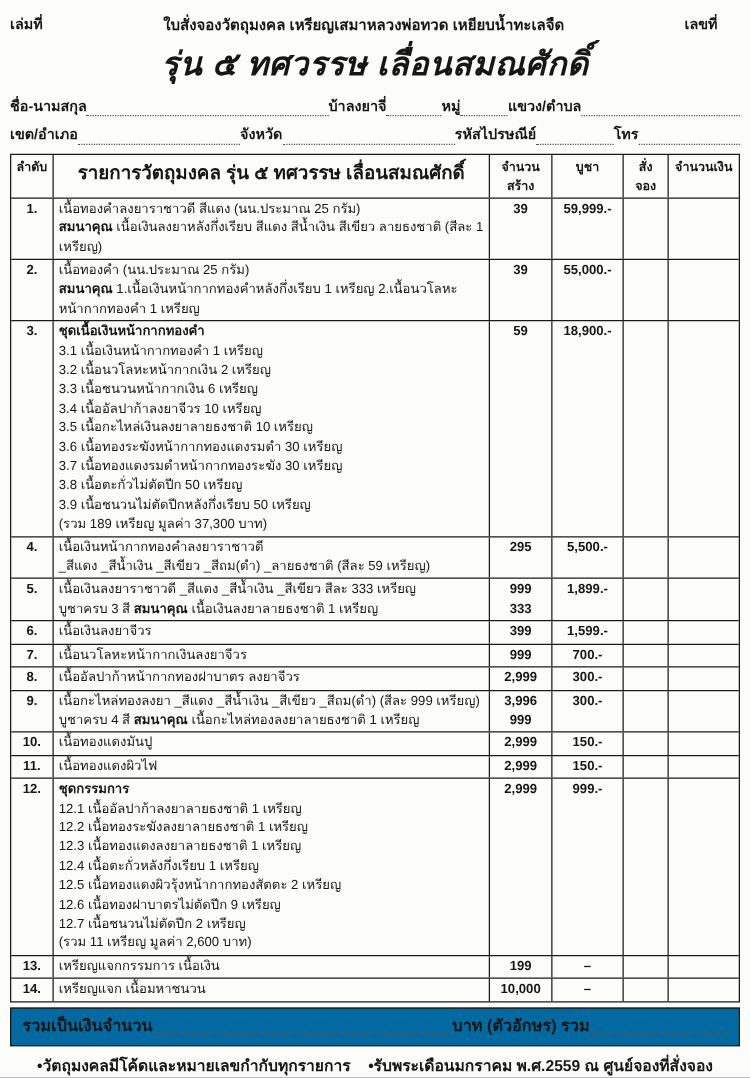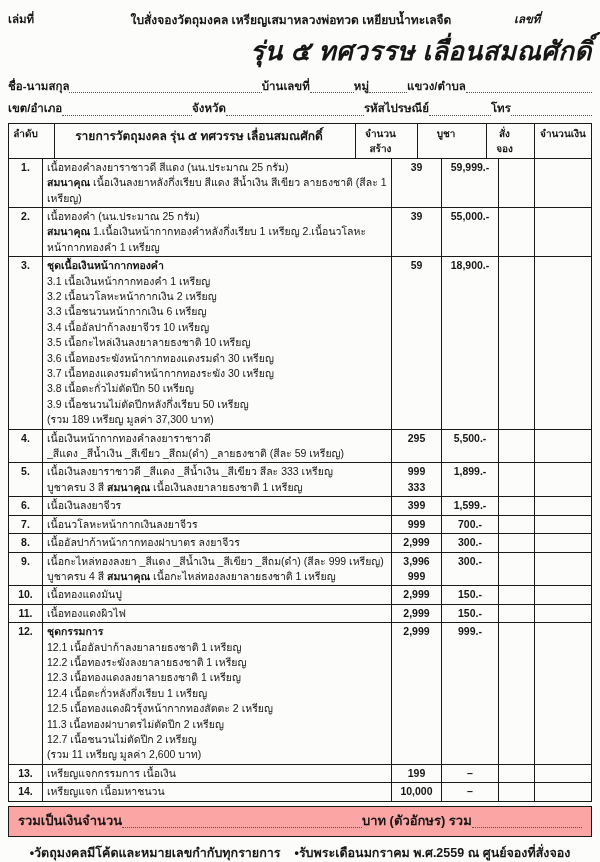--- a/index.html
+++ b/index.html
@@ -3,66 +3,66 @@
 <meta charset="utf-8">
 <style>
   html,body{margin:0;padding:0;background:#888;}
   .page{
     width:600px;height:862px;box-sizing:border-box;background:#fcfcfa;
     margin:0 auto;padding:8px 8px 6px;color:#161616;
     font-family:"Liberation Sans","DejaVu Sans",sans-serif;position:relative;overflow:hidden;
   }
   .header-row{display:flex;align-items:flex-start;font-weight:bold;font-size:11.5px;margin-top:2px;}
   .header-row .side{width:60px;}
-  .header-row .side.right{padding-right:18px;font-style:italic;}
+  .header-row .side.right{text-align:right;padding-right:18px;}
   .form-title{flex:1;text-align:center;font-size:12px;}
-  .series-title{text-align:right;font-size:26px;font-weight:bold;font-style:italic;margin-top:1px;letter-spacing:.5px;}
+  .series-title{text-align:center;font-size:26px;font-weight:bold;font-style:italic;margin-top:1px;letter-spacing:.5px;}
   .cust{font-size:11.5px;font-weight:bold;display:flex;align-items:flex-end;margin-top:8px;line-height:1.25;text-align:right;}
   .lbl{white-space:nowrap;}
   .dots{border-bottom:1.4px dotted #555;height:.95em;display:block;}
   
   .tbl{border:1.6px solid #1a1a1a;margin-top:7px;font-size:10.5px;}
   .trow{display:flex;border-top:1px solid #1a1a1a;align-items:stretch;}
   .trow:first-child{border-top:none;}
   .c{border-left:1px solid #1a1a1a;padding:1px 4px;box-sizing:border-box;}
   .c:first-child{border-left:none;}
   .no{width:33px;text-align:center;font-weight:bold;flex:none;padding-left:1px;padding-right:1px;}
   .item{flex:1;min-width:0;}
   .qty{width:50px;text-align:center;font-weight:bold;flex:none;padding-left:1px;padding-right:1px;}
   .price{width:57px;text-align:center;font-weight:bold;flex:none;padding-left:1px;padding-right:1px;}
   .order{width:36px;flex:none;}
   .amount{width:57px;flex:none;}
-  .thead{font-weight:bold;text-align:center;gap:12px;}
+  .thead{font-weight:bold;text-align:center;}
   .thead .c{font-size:10px;padding-top:2px;padding-bottom:2px;}
-  .thead .item{font-size:12px;}
+  .thead .item{font-size:15px;}
   .line{line-height:15.4px;}
   .bhead{font-weight:bold;}
   b{font-weight:bold;}
   
-  .summary{display:flex;align-items:flex-end;border:1.6px solid #1a1a1a;background:#fca5a5;
+  .summary{display:flex;align-items:flex-end;border:1.6px solid #1a1a1a;background:#0369a1;
     margin-top:4px;padding:7px 9px 8px;font-weight:bold;font-size:13px;line-height:1.1;}
   
   .notes{display:flex;justify-content:center;gap:14px;font-weight:bold;font-size:12.5px;margin-top:6px;}
 </style>
 </head>
 <body>
 
 <div class="page">
 
   <div class="header-row">
     <span class="side">เล่มที่</span>
     <span class="form-title">ใบสั่งจองวัตถุมงคล เหรียญเสมาหลวงพ่อทวด เหยียบน้ำทะเลจืด</span>
     <span class="side right">เลขที่</span>
   </div>
   <div class="series-title">รุ่น ๕ ทศวรรษ เลื่อนสมณศักดิ์</div>
 
   <div class="cust">
     <span class="lbl">ชื่อ-นามสกุล</span>
     <span class="dots" style="flex:3.2"></span>
-    <span class="lbl">บ้านเลขที่</span>
+    <span class="lbl">บ้าลงยาจี่</span>
     <span class="dots" style="width:44px"></span>
     <span class="lbl">หมู่</span>
     <span class="dots" style="width:38px"></span>
     <span class="lbl">แขวง/ตำบล</span>
     <span class="dots" style="flex:2.1"></span>
   </div>
   <div class="cust">
     <span class="lbl">เขต/อำเภอ</span>
     <span class="dots" style="flex:1.6"></span>
     <span class="lbl">จังหวัด</span>
@@ -292,21 +292,21 @@
       <div class="c no">
           <div class="line">12.</div>
         </div>
       <div class="c item">
         <div class="line bhead">ชุดกรรมการ</div>
         <div class="line">12.1 เนื้ออัลปาก้าลงยาลายธงชาติ 1 เหรียญ</div>
         <div class="line">12.2 เนื้อทองระฆังลงยาลายธงชาติ 1 เหรียญ</div>
         <div class="line">12.3 เนื้อทองแดงลงยาลายธงชาติ 1 เหรียญ</div>
         <div class="line">12.4 เนื้อตะกั่วหลังกึ่งเรียบ 1 เหรียญ</div>
         <div class="line">12.5 เนื้อทองแดงผิวรุ้งหน้ากากทองสัตตะ 2 เหรียญ</div>
-        <div class="line">11.3 เนื้อทองฝาบาตรไม่ตัดปีก 2 เหรียญ</div>
+        <div class="line">12.6 เนื้อทองฝาบาตรไม่ตัดปีก 9 เหรียญ</div>
         <div class="line">12.7 เนื้อชนวนไม่ตัดปีก 2 เหรียญ</div>
         <div class="line">(รวม 11 เหรียญ มูลค่า 2,600 บาท)</div>
       </div>
       <div class="c qty">
           <div class="line">2,999</div>
         </div>
       <div class="c price">
           <div class="line">999.-</div>
         </div>
       <div class="c order"></div>

